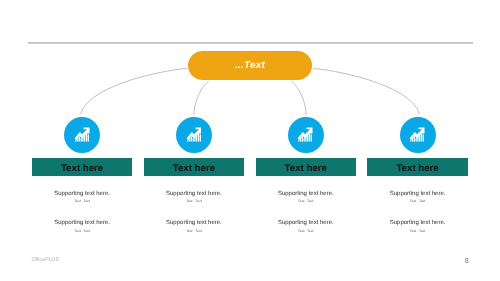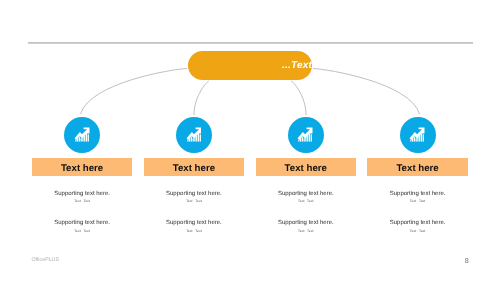--- a/index.html
+++ b/index.html
@@ -11,31 +11,31 @@
 
   
   .divider{position:absolute;left:27.5px;top:42px;width:445.5px;height:1px;background:#c2c2c2;}
   .divider2{position:absolute;left:27.5px;top:43px;width:445.5px;height:1px;background:#cfcfcf;}
 
   
   svg.connectors{position:absolute;left:0;top:0;width:500px;height:281px;}
 
   
   .pill{position:absolute;left:188px;top:51px;width:124px;height:29px;border-radius:15px;
-        background:#efa413;display:flex;align-items:center;justify-content:flex-end;}
+        background:#efa413;display:flex;align-items:center;justify-content:center;}
   .pill span{color:#ffffff;font-weight:bold;font-style:italic;font-size:10px;letter-spacing:0.2px;}
 
   
   .circle{position:absolute;top:116.85px;width:35.9px;height:35.9px;border-radius:50%;
           background:#09a9e5;}
   .circle svg{position:absolute;left:9.6px;top:10.3px;width:15.8px;height:15px;display:block;}
   .c1{left:64.15px;} .c2{left:175.95px;} .c3{left:287.85px;} .c4{left:399.65px;}
 
   
-  .tbox{position:absolute;top:158.3px;width:100.5px;height:17.6px;background:#fdba74;
+  .tbox{position:absolute;top:158.3px;width:100.5px;height:17.6px;background:#0f766e;
         display:flex;align-items:center;justify-content:center;}
   .tbox span{font-size:9.7px;font-weight:bold;color:#111111;display:block;line-height:1;margin-top:3px;}
   .b1{left:31.85px;} .b2{left:143.65px;} .b3{left:255.55px;} .b4{left:367.35px;}
 
   
   .sup{position:absolute;width:140px;text-align:center;font-size:6px;color:#2d2d2d;}
   .sub{position:absolute;width:140px;text-align:center;font-size:3.4px;color:#565656;
        letter-spacing:0.05px;}
   .x1{left:12.1px;} .x2{left:123.9px;} .x3{left:235.8px;} .x4{left:347.6px;}
   .r1{top:190.5px;} .r1s{top:199px;} .r2{top:220px;} .r2s{top:228.5px;}

